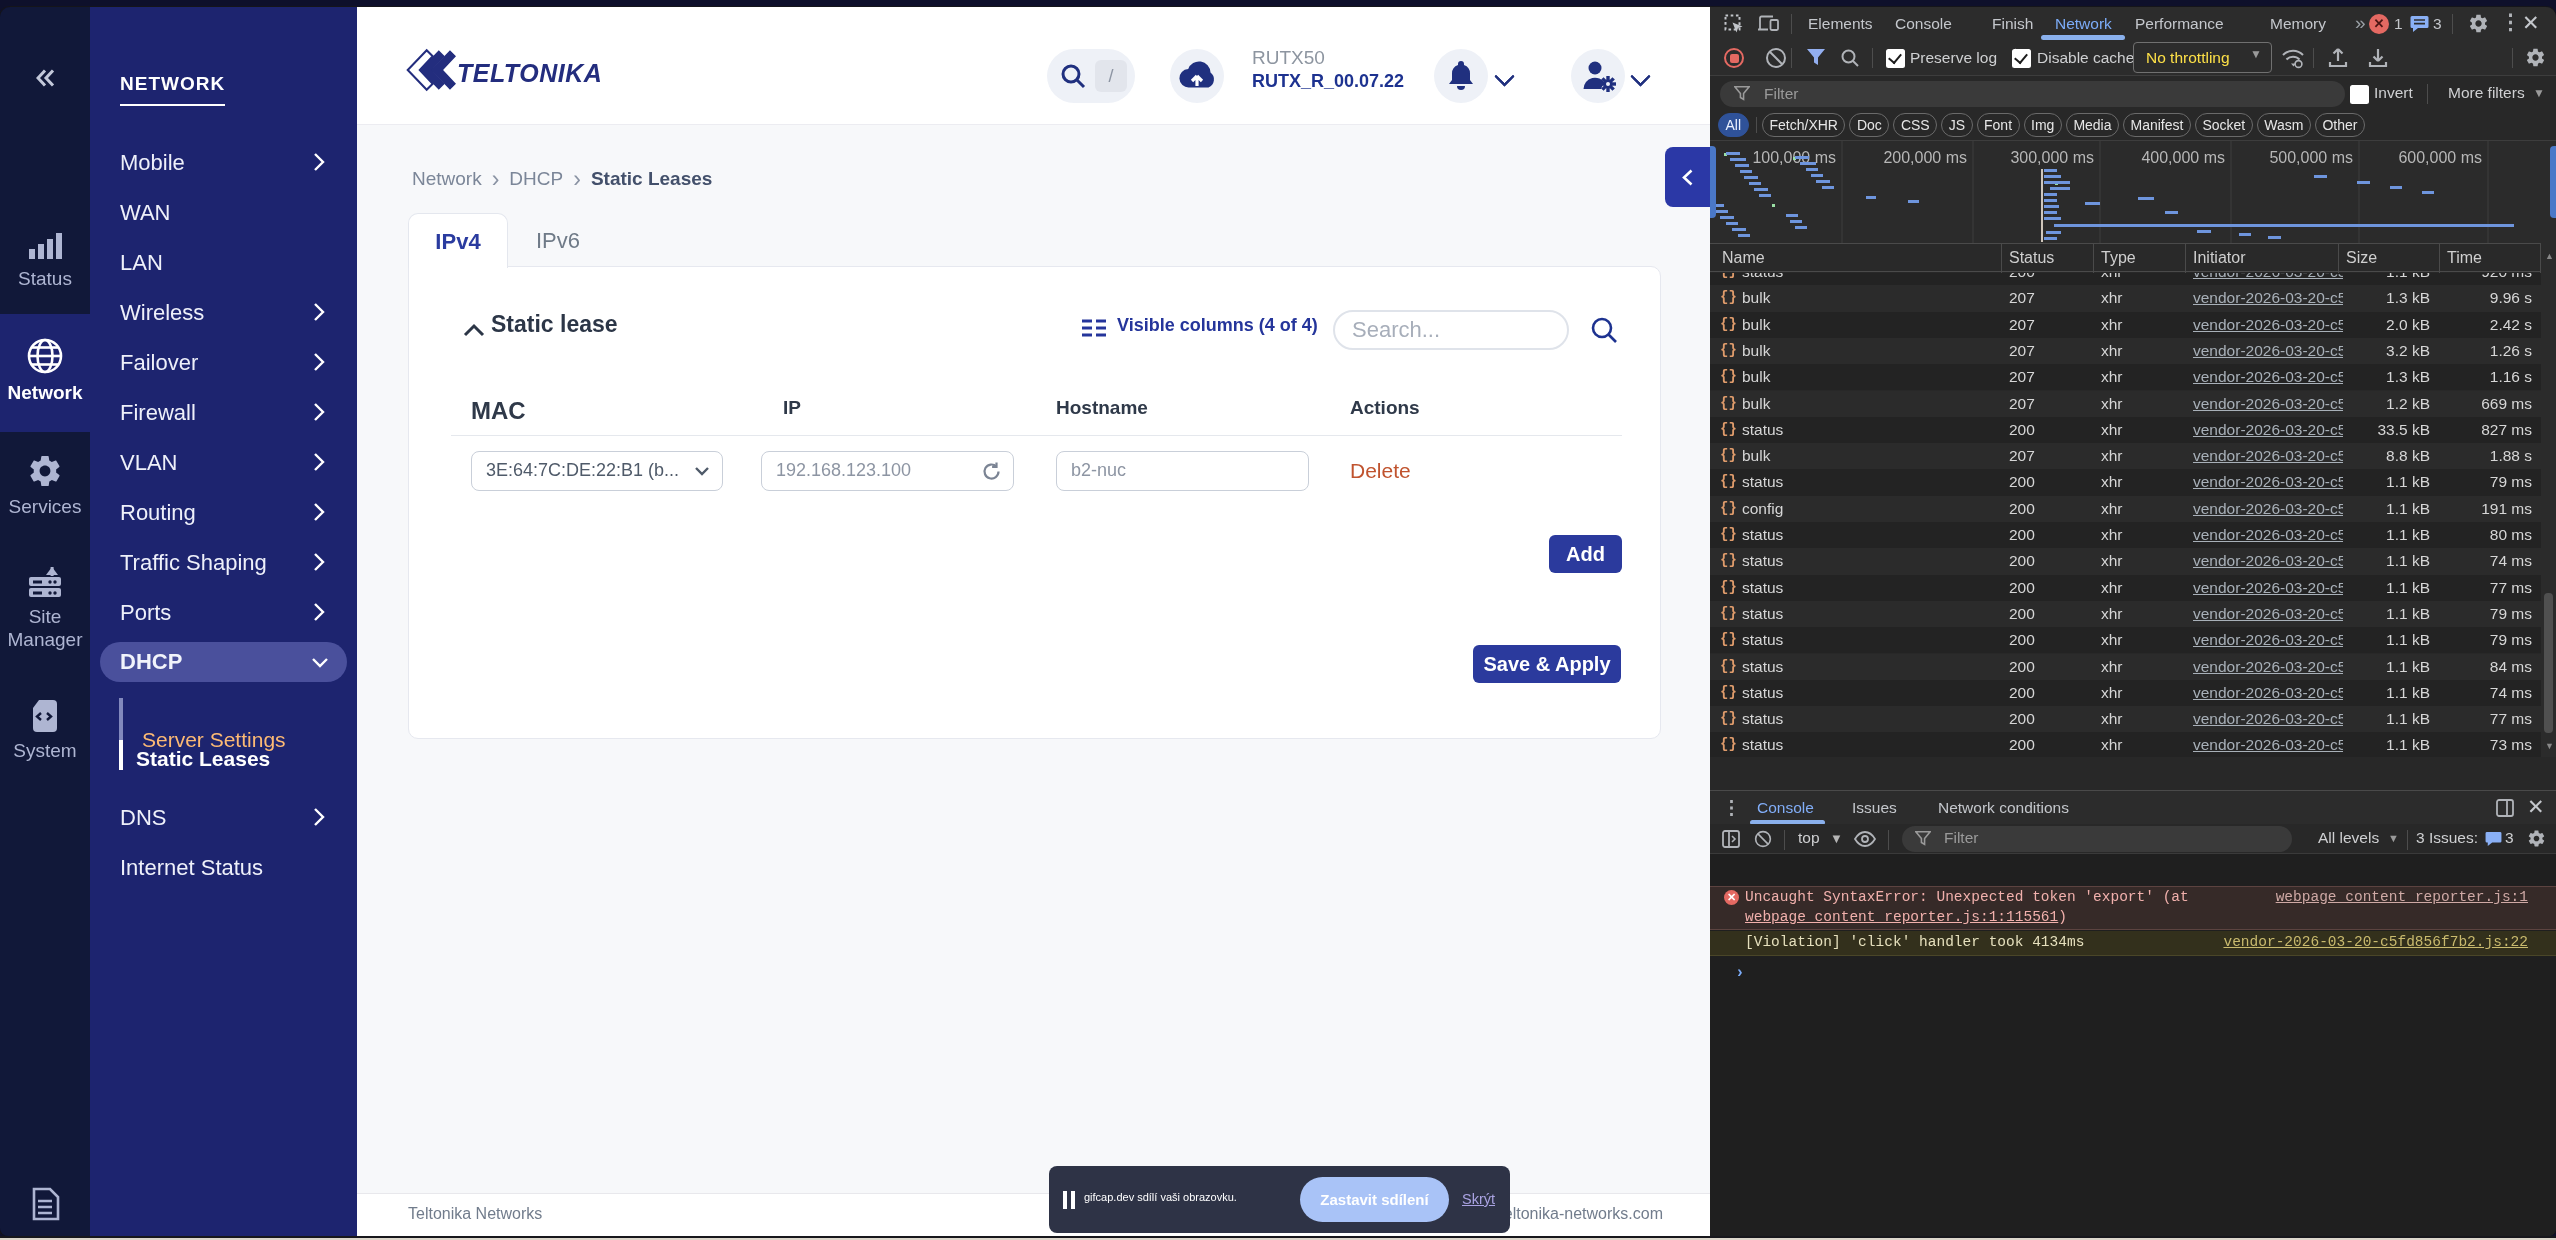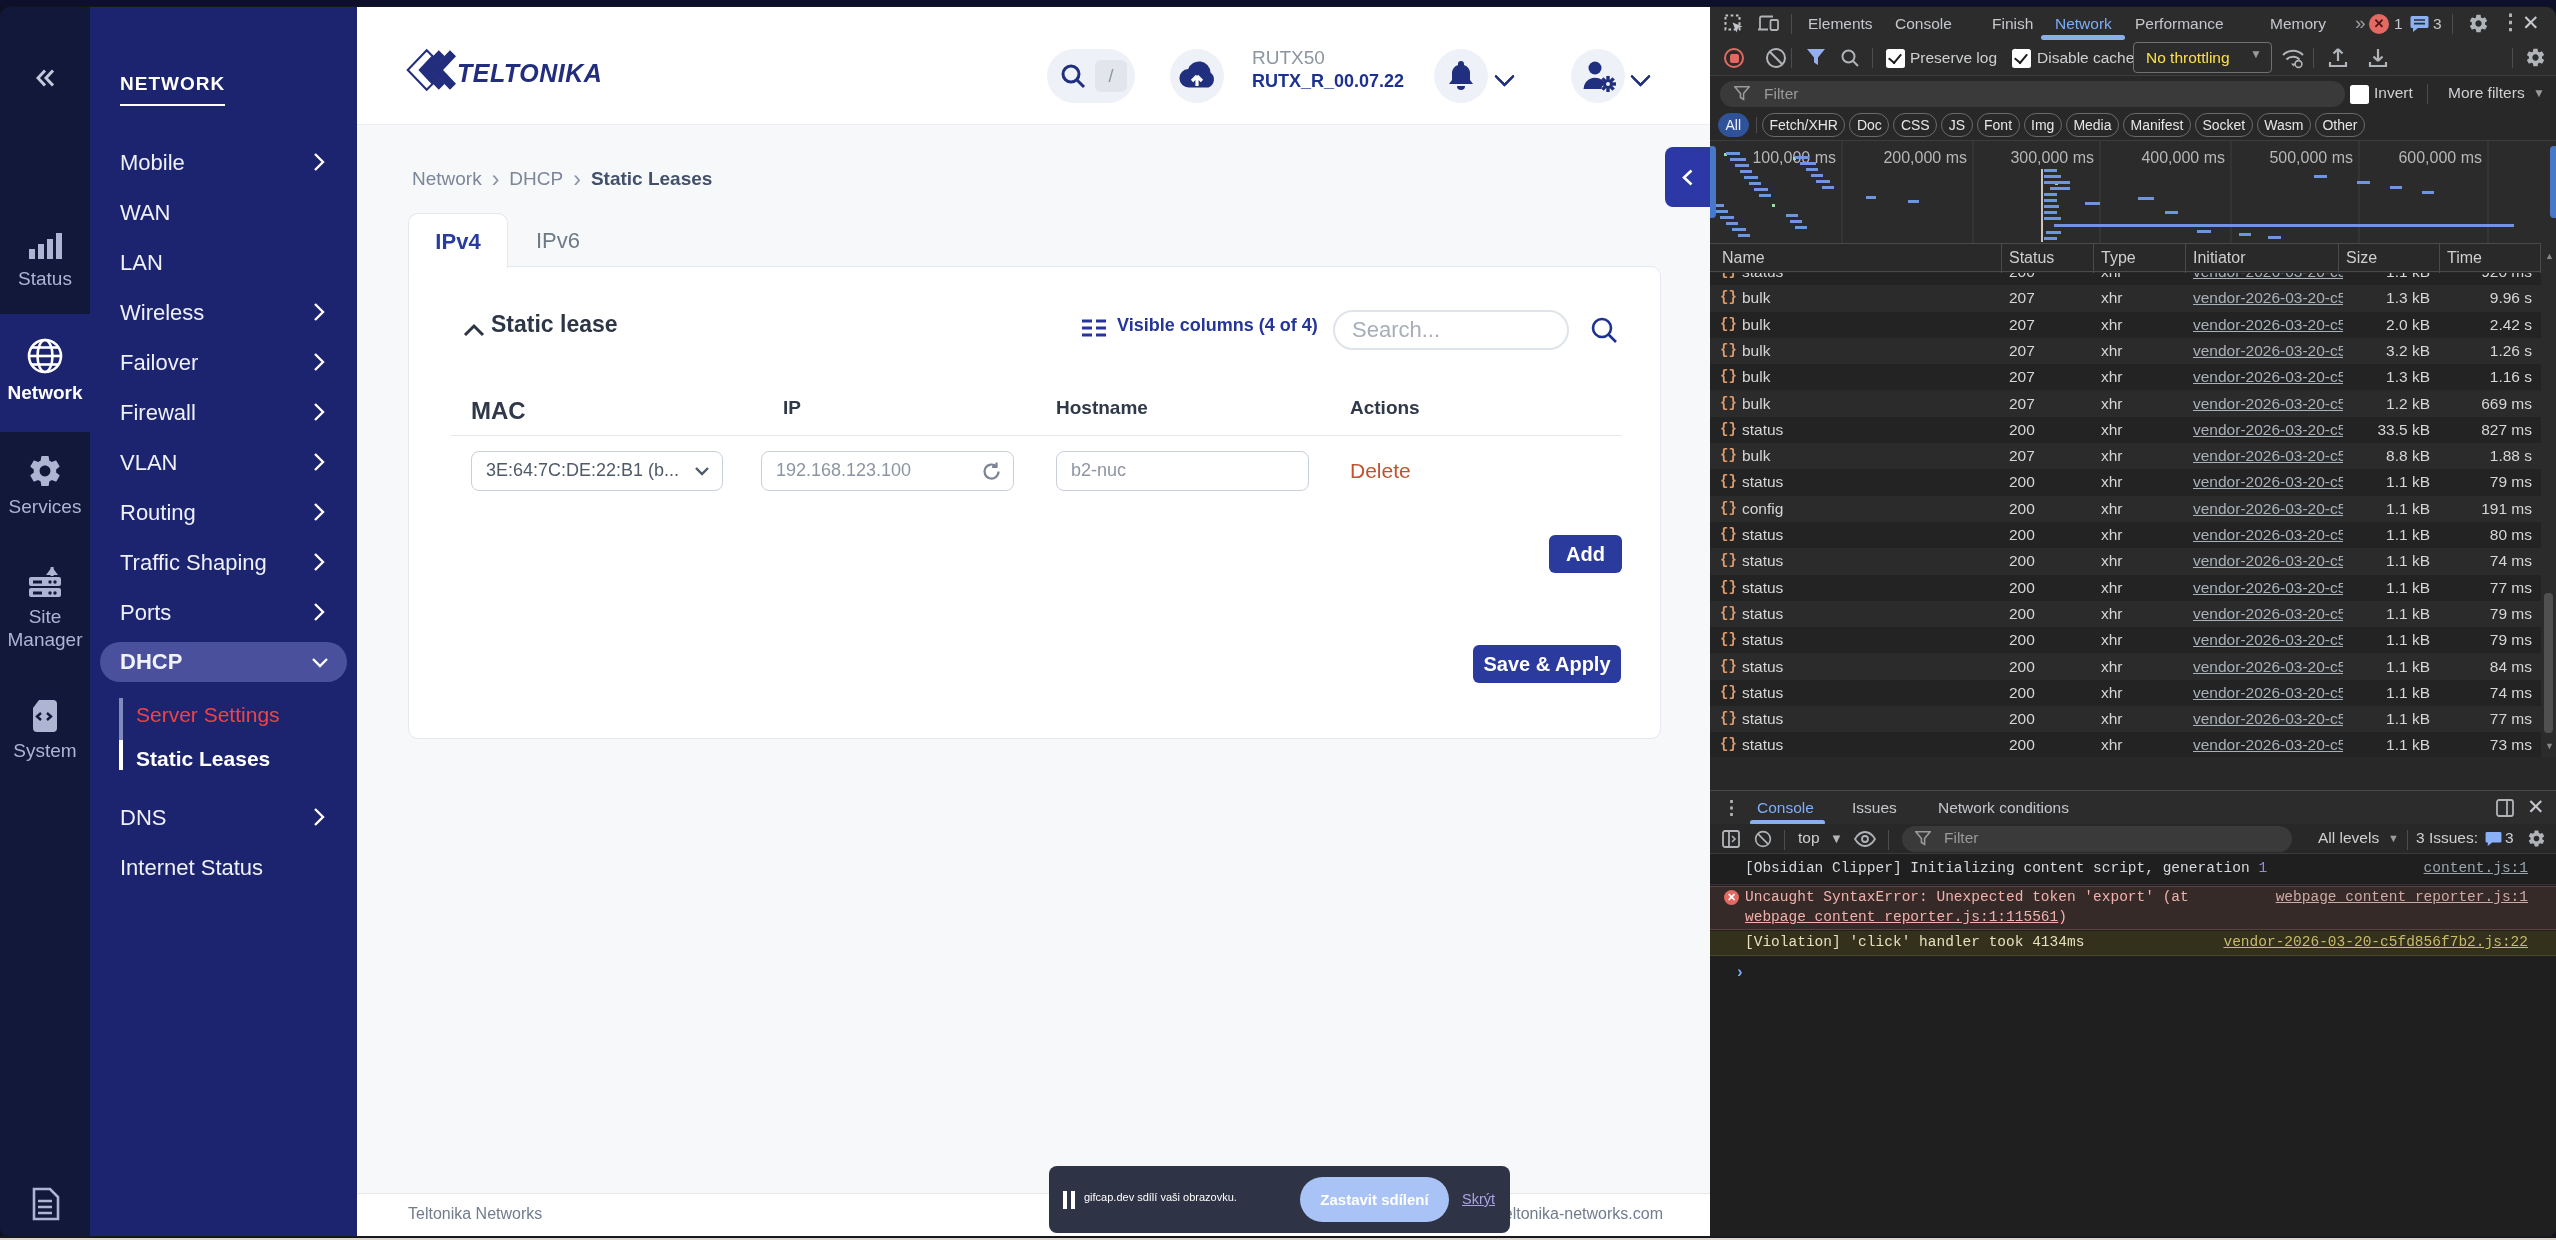--- a/index.html
+++ b/index.html
@@ -162,21 +162,21 @@
     <div class="sb-item" style="top:543px;">Traffic Shaping<span class="chev"><svg width="12" height="20" viewBox="0 0 12 20">
             <path d="M2 2 l8 8 -8 8" stroke="#fff" stroke-width="2.4" fill="none"></path>
           </svg></span></div>
     <div class="sb-item" style="top:593px;">Ports<span class="chev"><svg width="12" height="20" viewBox="0 0 12 20">
             <path d="M2 2 l8 8 -8 8" stroke="#fff" stroke-width="2.4" fill="none"></path>
           </svg></span></div>
     <div class="dhcp-pill">DHCP<span style="position:absolute;right:18px;top:3px;"><svg width="18" height="34" viewBox="0 0 18 34">
             <path d="M2 14 l7 7 7-7" stroke="#fff" stroke-width="2.4" fill="none"></path>
           </svg></span></div>
     <div class="rail" style="top:691px;height:42px;"></div>
-    <div class="sb-sub" style="top:696px;color:#ef4444;">Server Settings</div>
+    <div class="sb-sub" style="top:721px;color:#fdba74;margin-left:6px;">Server Settings</div>
     <div class="rail-w" style="top:733px;height:30px;"></div>
     <div class="sb-sub" style="top:740px;color:#fff;font-weight:bold;">Static Leases</div>
     <div class="sb-item" style="top:798px;">DNS<span class="chev"><svg width="12" height="20" viewBox="0 0 12 20">
             <path d="M2 2 l8 8 -8 8" stroke="#fff" stroke-width="2.4" fill="none"></path>
           </svg></span></div>
     <div class="sb-item" style="top:848px;">Internet Status</div>
   </div>
   <div class="main" id="main">
     <div class="content"></div>
     <div class="m-header">
@@ -726,24 +726,20 @@
       <div style="position:absolute;left:706px;top:5px;color:#cfd0d2;">3 Issues:</div>
       <svg style="position:absolute;left:775px;top:7px;" width="17" height="15" viewBox="0 0 19 17">
         <path fill="#8ab0f5" d="M2 1 h15 a1.5 1.5 0 0 1 1.5 1.5 v9 a1.5 1.5 0 0 1 -1.5 1.5 H8 l-5 4 v-4 H2 A1.5 1.5 0 0 1 .5 11.5 v-9 A1.5 1.5 0 0 1 2 1z"></path>
       </svg>
       <div style="position:absolute;left:795px;top:5px;color:#cfd0d2;">3</div>
       <svg style="position:absolute;left:817px;top:5px;" width="19" height="19" viewBox="0 0 24 24">
         <path fill="#b0b3b8" d="M19.4 13c.04-.32.06-.66.06-1s-.02-.68-.07-1l2.1-1.65c.2-.15.24-.42.12-.64l-2-3.46c-.12-.22-.39-.3-.6-.22l-2.49 1c-.52-.4-1.08-.73-1.69-.98l-.38-2.65C14.46 2.18 14.25 2 14 2h-4c-.25 0-.46.18-.49.42l-.38 2.65c-.61.25-1.17.59-1.69.98l-2.49-1c-.23-.09-.49 0-.61.22l-2 3.46c-.13.22-.07.49.12.64L4.57 11c-.05.32-.08.66-.08 1s.03.68.07 1l-2.1 1.65c-.2.15-.24.42-.12.64l2 3.46c.12.22.39.3.61.22l2.49-1c.52.4 1.08.73 1.69.98l.38 2.65c.03.24.24.42.49.42h4c.25 0 .46-.18.49-.42l.38-2.65c.61-.25 1.17-.59 1.69-.98l2.49 1c.23.09.49 0 .61-.22l2-3.46c.12-.22.07-.49-.12-.64L19.4 13zM12 15.6c-2 0-3.6-1.6-3.6-3.6S10 8.4 12 8.4s3.6 1.6 3.6 3.6-1.6 3.6-3.6 3.6z"></path>
       </svg>
     </div>
     <div class="dt-row mono" style="top:847px;bottom:0;background:#1f1f1f;font-size:14.5px;">
-      <div style="position:absolute;left:0;right:0;top:0;height:31px;border-bottom:1px solid #333333;color:#d7dade;">
-        <span style="position:absolute;left:35px;top:6px;">[Obsidian Clipper] Initializing content script, generation <span style="color:#9887e8;">1</span></span>
-        <span style="position:absolute;right:28px;top:6px;text-decoration:underline;color:#9aa4ad;">content.js:1</span>
-      </div>
       <div style="position:absolute;left:0;right:0;top:32px;height:44px;background:#362a28;border-top:1px solid #5c4340;border-bottom:1px solid #5c4340;color:#f1b0ac;">
         <span style="position:absolute;left:14px;top:3px;width:15px;height:15px;background:#e46962;border-radius:50%;color:#fff;font-size:11px;text-align:center;line-height:15px;font-weight:bold;font-family:'Liberation Sans',sans-serif;">✕</span>
         <span style="position:absolute;left:35px;top:2px;">Uncaught SyntaxError: Unexpected token 'export' (at</span>
         <span style="position:absolute;left:35px;top:22px;"><span style="text-decoration:underline;">webpage_content_reporter.js:1:115561</span>)</span>
         <span style="position:absolute;right:28px;top:2px;text-decoration:underline;color:#cfa9a5;">webpage_content_reporter.js:1</span>
       </div>
       <div style="position:absolute;left:0;right:0;top:77px;height:25px;background:#33301c;border-bottom:1px solid #4a4628;color:#e6e0bd;">
         <span style="position:absolute;left:35px;top:3px;">[Violation] 'click' handler took 4134ms</span>
         <span style="position:absolute;right:28px;top:3px;text-decoration:underline;color:#c9ba6e;">vendor-2026-03-20-c5fd856f7b2.js:22</span>
       </div>

